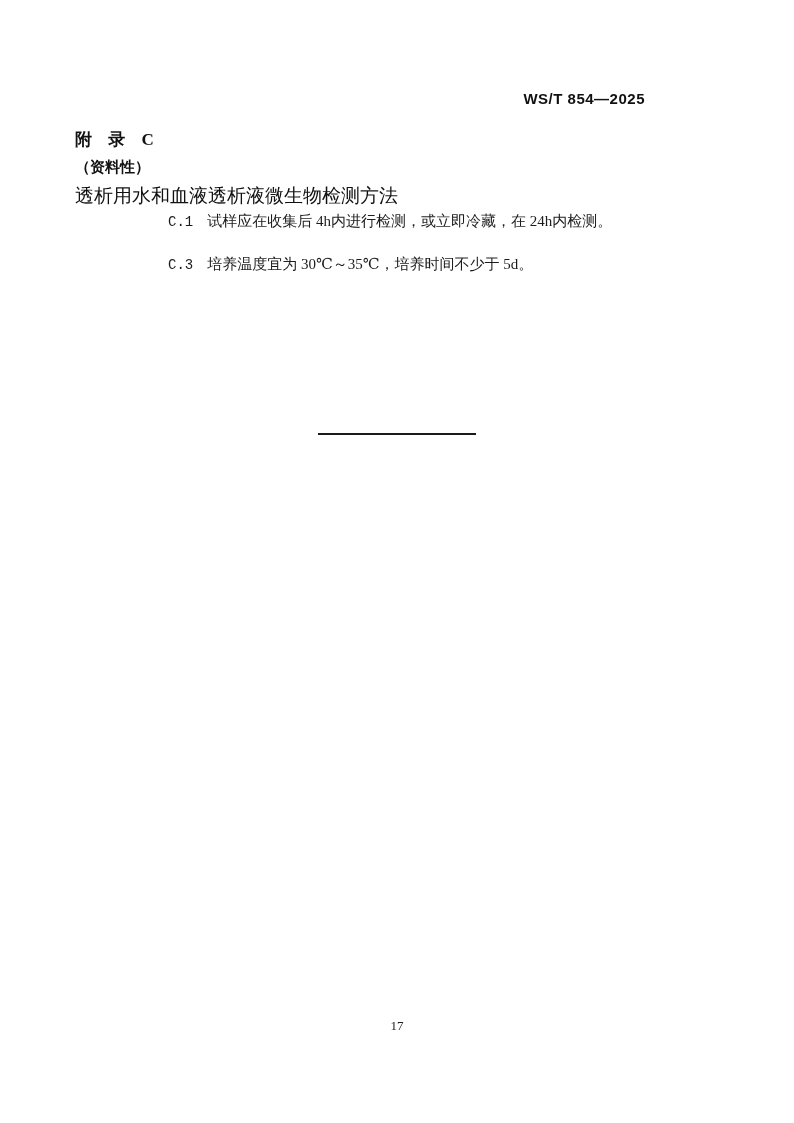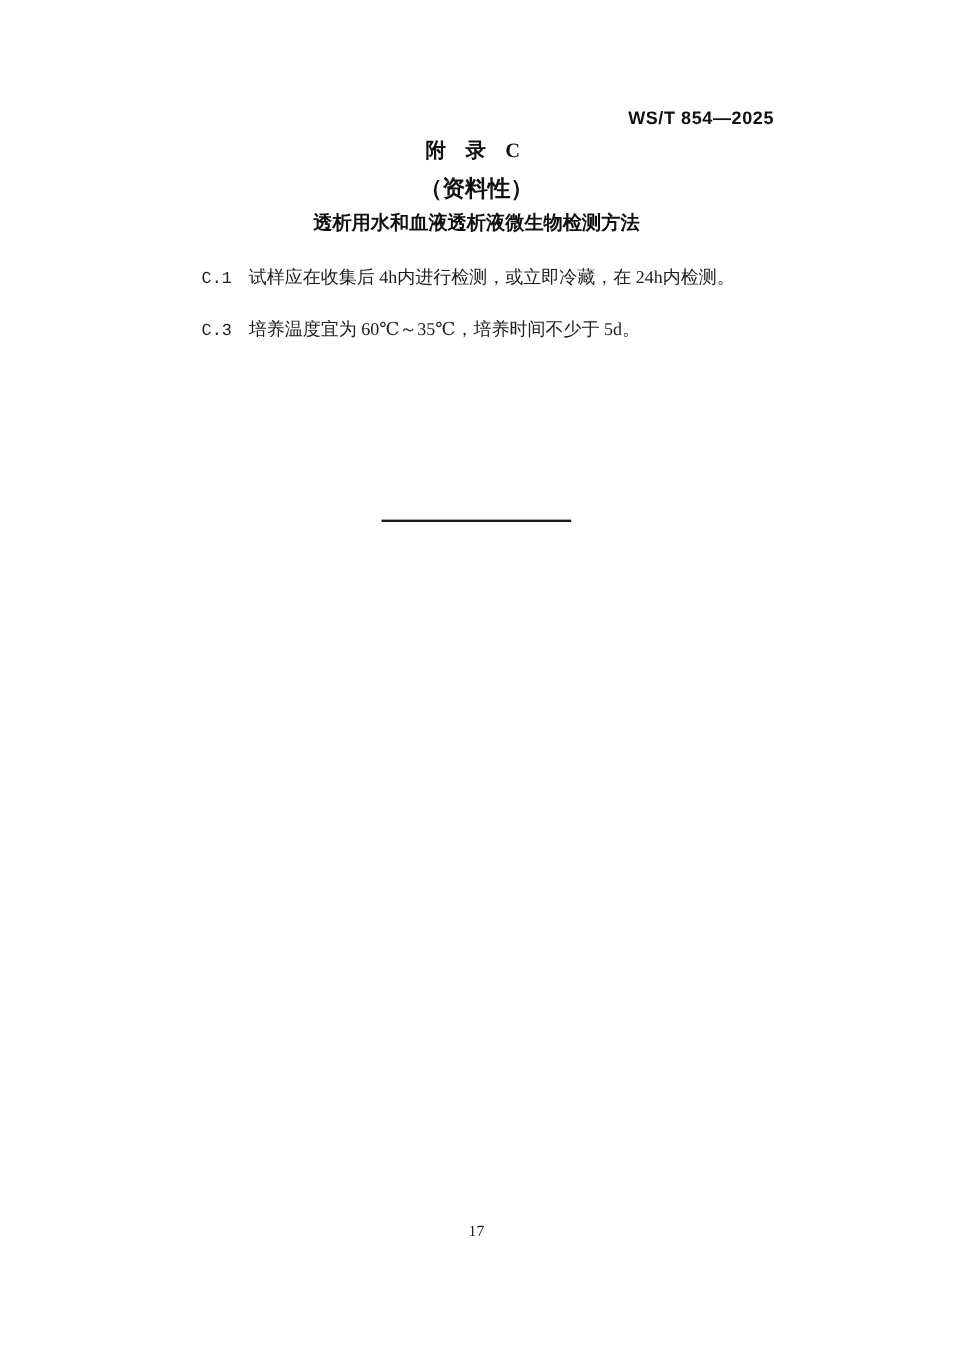--- a/index.html
+++ b/index.html
@@ -25,50 +25,50 @@
     right: 74px;
     font-size: 15px;
     font-weight: bold;
     letter-spacing: 0.5px;
     color: #111111;
     font-family: "Liberation Sans", "DejaVu Sans", sans-serif;
   }
 
   .title-block {
     position: absolute;
-    top: 114px;
+    top: 128px;
     left: 0;
     width: 100%;
-    text-align: center;
+    text-align: left;
   }
 
   .appendix-title {
     font-size: 17px;
     font-weight: bold;
     letter-spacing: 6px;
     color: #111111;
     margin-bottom: 7px;
   }
 
   .appendix-type {
-    font-size: 19px;
+    font-size: 15px;
     font-weight: bold;
     color: #111111;
     margin-bottom: 6px;
   }
 
   .appendix-subtitle {
-    font-size: 16px;
-    font-weight: bold;
+    font-size: 19px;
+    font-weight: normal;
     color: #111111;
   }
 
   .clauses {
     position: absolute;
-    top: 220px;
+    top: 209px;
     left: 93px;
     width: 624px;
   }
 
   .clause {
     font-size: 15px;
     line-height: 25px;
     text-align: justify;
     margin-bottom: 17px;
     color: #1c1c1c;
@@ -113,21 +113,21 @@
     <div class="appendix-title">附 录 C</div>
     <div class="appendix-type">（资料性）</div>
     <div class="appendix-subtitle">透析用水和血液透析液微生物检测方法</div>
   </div>
 
   <div class="clauses">
     <p class="clause">
       <span class="clause-num">C.1</span><span>试样应在收集后 4h内进行检测，或立即冷藏，在 24h内检测。</span>
     </p>
     <p class="clause">
-      <span class="clause-num">C.3</span><span>培养温度宜为 60℃～35℃，培养时间不少于 5d。</span>
+      <span class="clause-num">C.3</span><span>培养温度宜为 30℃～35℃，培养时间不少于 5d。</span>
     </p>
   </div>
 
   <div class="end-rule"></div>
 
   <div class="page-number">17</div>
 
 </div>
 
 </body></html>

